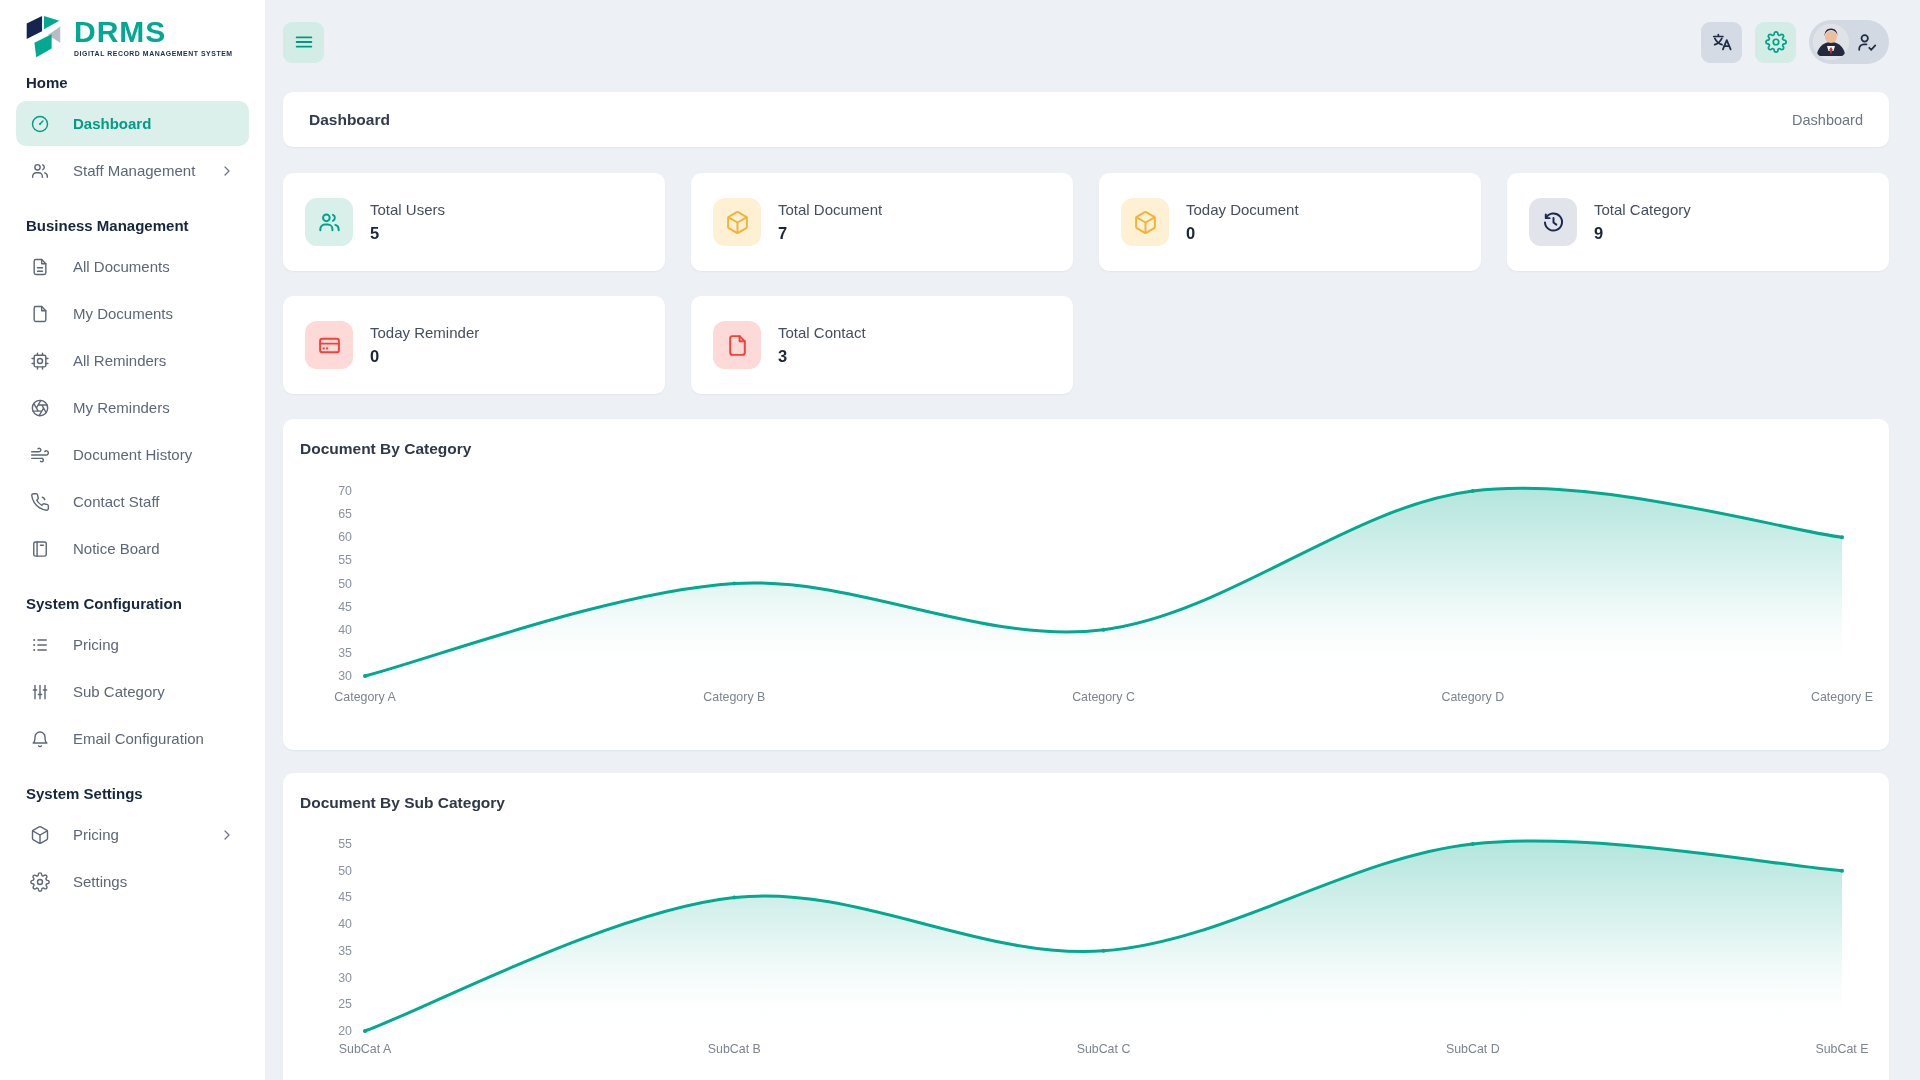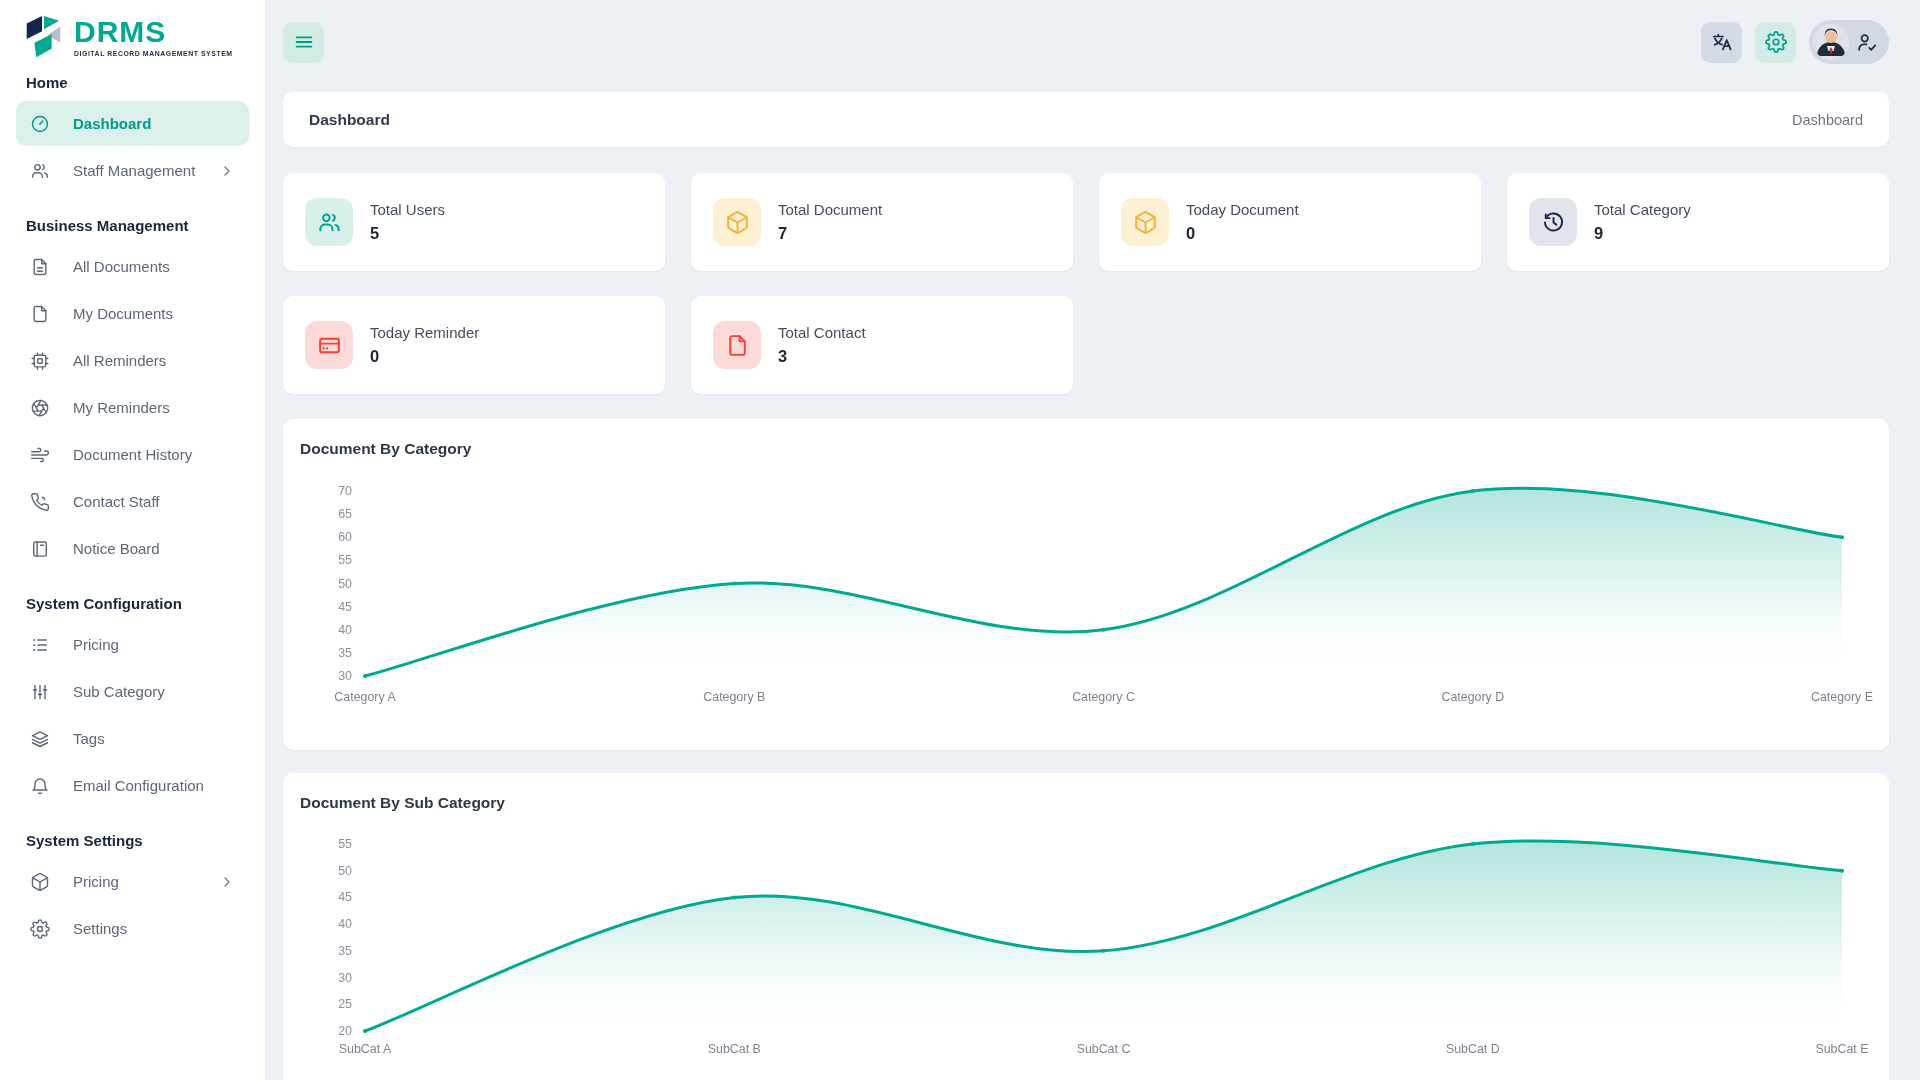--- a/index.html
+++ b/index.html
@@ -175,28 +175,20 @@
             <path d="M5 6h.01M5 12h.01M5 18h.01" stroke-width="2.4"></path>
           </svg>
           <span class="nav-label">Pricing</span>
         </div>
         <div class="nav-item">
           <svg class="nav-ico" viewBox="0 0 24 24" fill="none" stroke="currentColor" stroke-width="1.7" stroke-linecap="round" stroke-linejoin="round">
             <path d="M6 4v16M12 4v16M18 4v16"></path>
             <path d="M4 9.5h4M10 15h4M16 9.5h4"></path>
           </svg>
           <span class="nav-label">Sub Category</span>
-        </div>
-        <div class="nav-item">
-          <svg class="nav-ico" viewBox="0 0 24 24" fill="none" stroke="currentColor" stroke-width="1.7" stroke-linecap="round" stroke-linejoin="round">
-            <path d="M12 3.5 3 8l9 4.5L21 8z"></path>
-            <path d="m3 12.5 9 4.5 9-4.5"></path>
-            <path d="m3 16.5 9 4.5 9-4.5"></path>
-          </svg>
-          <span class="nav-label">Tags</span>
         </div>
         <div class="nav-item">
           <svg class="nav-ico" viewBox="0 0 24 24" fill="none" stroke="currentColor" stroke-width="1.7" stroke-linecap="round" stroke-linejoin="round">
             <path d="M18 9.5a6 6 0 1 0-12 0c0 6-2.3 7.3-2.3 7.3h16.6S18 15.5 18 9.5"></path>
             <path d="M10.4 20.3a1.9 1.9 0 0 0 3.2 0"></path>
           </svg>
           <span class="nav-label">Email Configuration</span>
         </div>
         <div class="nav-section-header">System Settings</div>
         <div class="nav-item">

